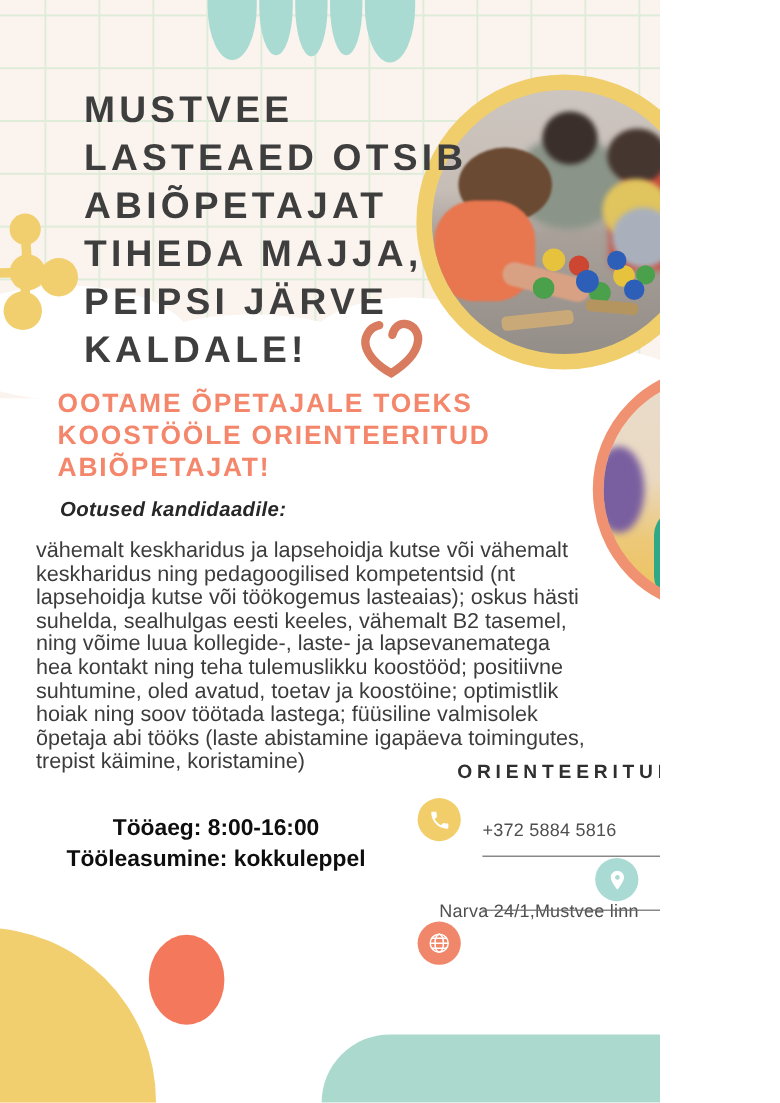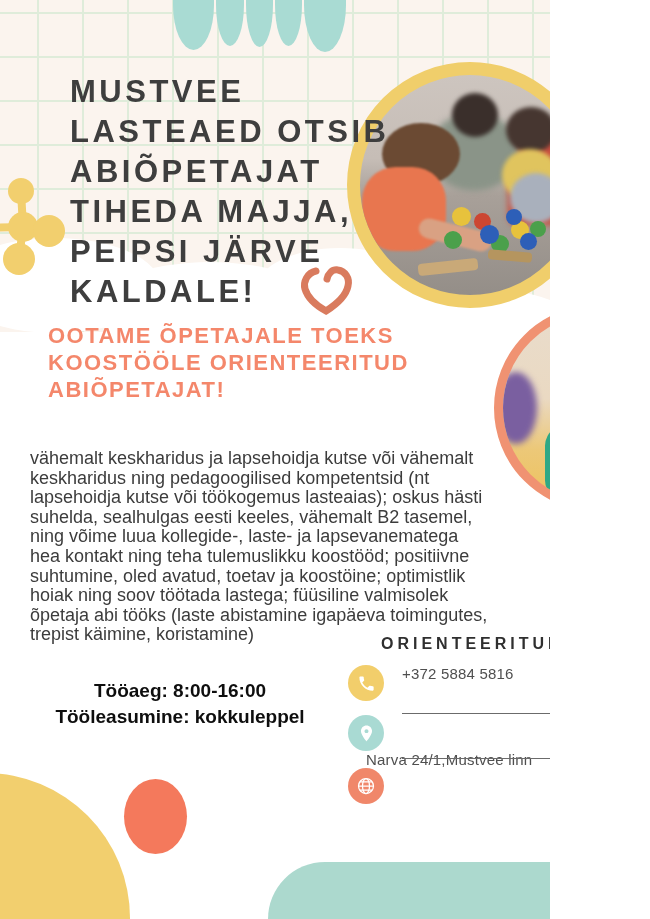--- a/index.html
+++ b/index.html
@@ -60,21 +60,21 @@
   }
   .work-details{
     position:absolute;left:25px;top:678px;width:310px;text-align:center;
     font-size:19px;font-weight:700;line-height:26px;color:#0e0e0e;white-space:pre-line;
   }
   .info-heading{
     position:absolute;left:381px;top:635px;
     font-size:16px;font-weight:800;letter-spacing:4px;color:#2F2F2F;
   }
   .contact{position:absolute;left:348px;top:662px;width:250px;height:150px;}
-  .contact-row{position:absolute;left:0;display:flex;align-items:flex-start;}
+  .contact-row{position:absolute;left:0;display:flex;align-items:flex-end;}
   .contact-row.r1{top:3px;}
   .contact-row.r2{top:53px;flex-direction:column;}
   .contact-row.r3{top:106px;}
   .icon-circle{width:36px;height:36px;border-radius:50%;display:flex;align-items:center;justify-content:center;flex:0 0 36px;}
   .icon-circle.phone{background:#F2CE6B;}
   .icon-circle.pin{background:#A9DAD3;}
   .icon-circle.globe{background:#F0876A;}
   .contact-text{margin-left:18px;font-size:15px;color:#4f4f4f;letter-spacing:.2px;}
   .divider{position:absolute;left:54px;width:178px;height:0;border-top:1.6px solid #6b6b6b;}
   .divider.d1{top:51px;}
@@ -162,20 +162,21 @@
 
   <div class="title">MUSTVEE
 LASTEAED OTSIB
 ABIÕPETAJAT
 TIHEDA MAJJA,
 PEIPSI JÄRVE
 KALDALE!</div>
   <div class="subtitle">OOTAME ÕPETAJALE TOEKS
 KOOSTÖÖLE ORIENTEERITUD
 ABIÕPETAJAT!</div>
+  <div class="expect-heading">Ootused kandidaadile:</div>
   <div class="body-text">vähemalt keskharidus ja lapsehoidja kutse või vähemalt keskharidus ning pedagoogilised kompetentsid (nt lapsehoidja kutse või töökogemus lasteaias); oskus hästi suhelda, sealhulgas eesti keeles, vähemalt B2 tasemel, ning võime luua kollegide-, laste- ja lapsevanematega hea kontakt ning teha tulemuslikku koostööd; positiivne suhtumine, oled avatud, toetav ja koostöine; optimistlik hoiak ning soov töötada lastega; füüsiline valmisolek õpetaja abi tööks (laste abistamine igapäeva toimingutes, trepist käimine, koristamine)</div>
   <div class="work-details">Tööaeg: 8:00-16:00
 Tööleasumine: kokkuleppel</div>
 
   <svg style="position:absolute;left:560px;top:534px;" width="100" height="98" viewBox="0 0 100 98">
     <path d="M7 49 A45 45 0 0 1 52 4 L52 29 A20 20 0 0 0 32 49 Z" fill="#F58A68"></path>
     <path d="M52 49 A45 45 0 0 1 7 94 L7 69 A20 20 0 0 0 27 49 Z" fill="#F2CF6E"></path>
     <path d="M52 49 A45 45 0 0 1 97 4 L97 29 A20 20 0 0 0 77 49 Z" fill="#F2CF6E"></path>
     <path d="M97 49 A45 45 0 0 1 52 94 L52 74 A20 20 0 0 0 72 49 Z" fill="#F58A68"></path>
   </svg>

